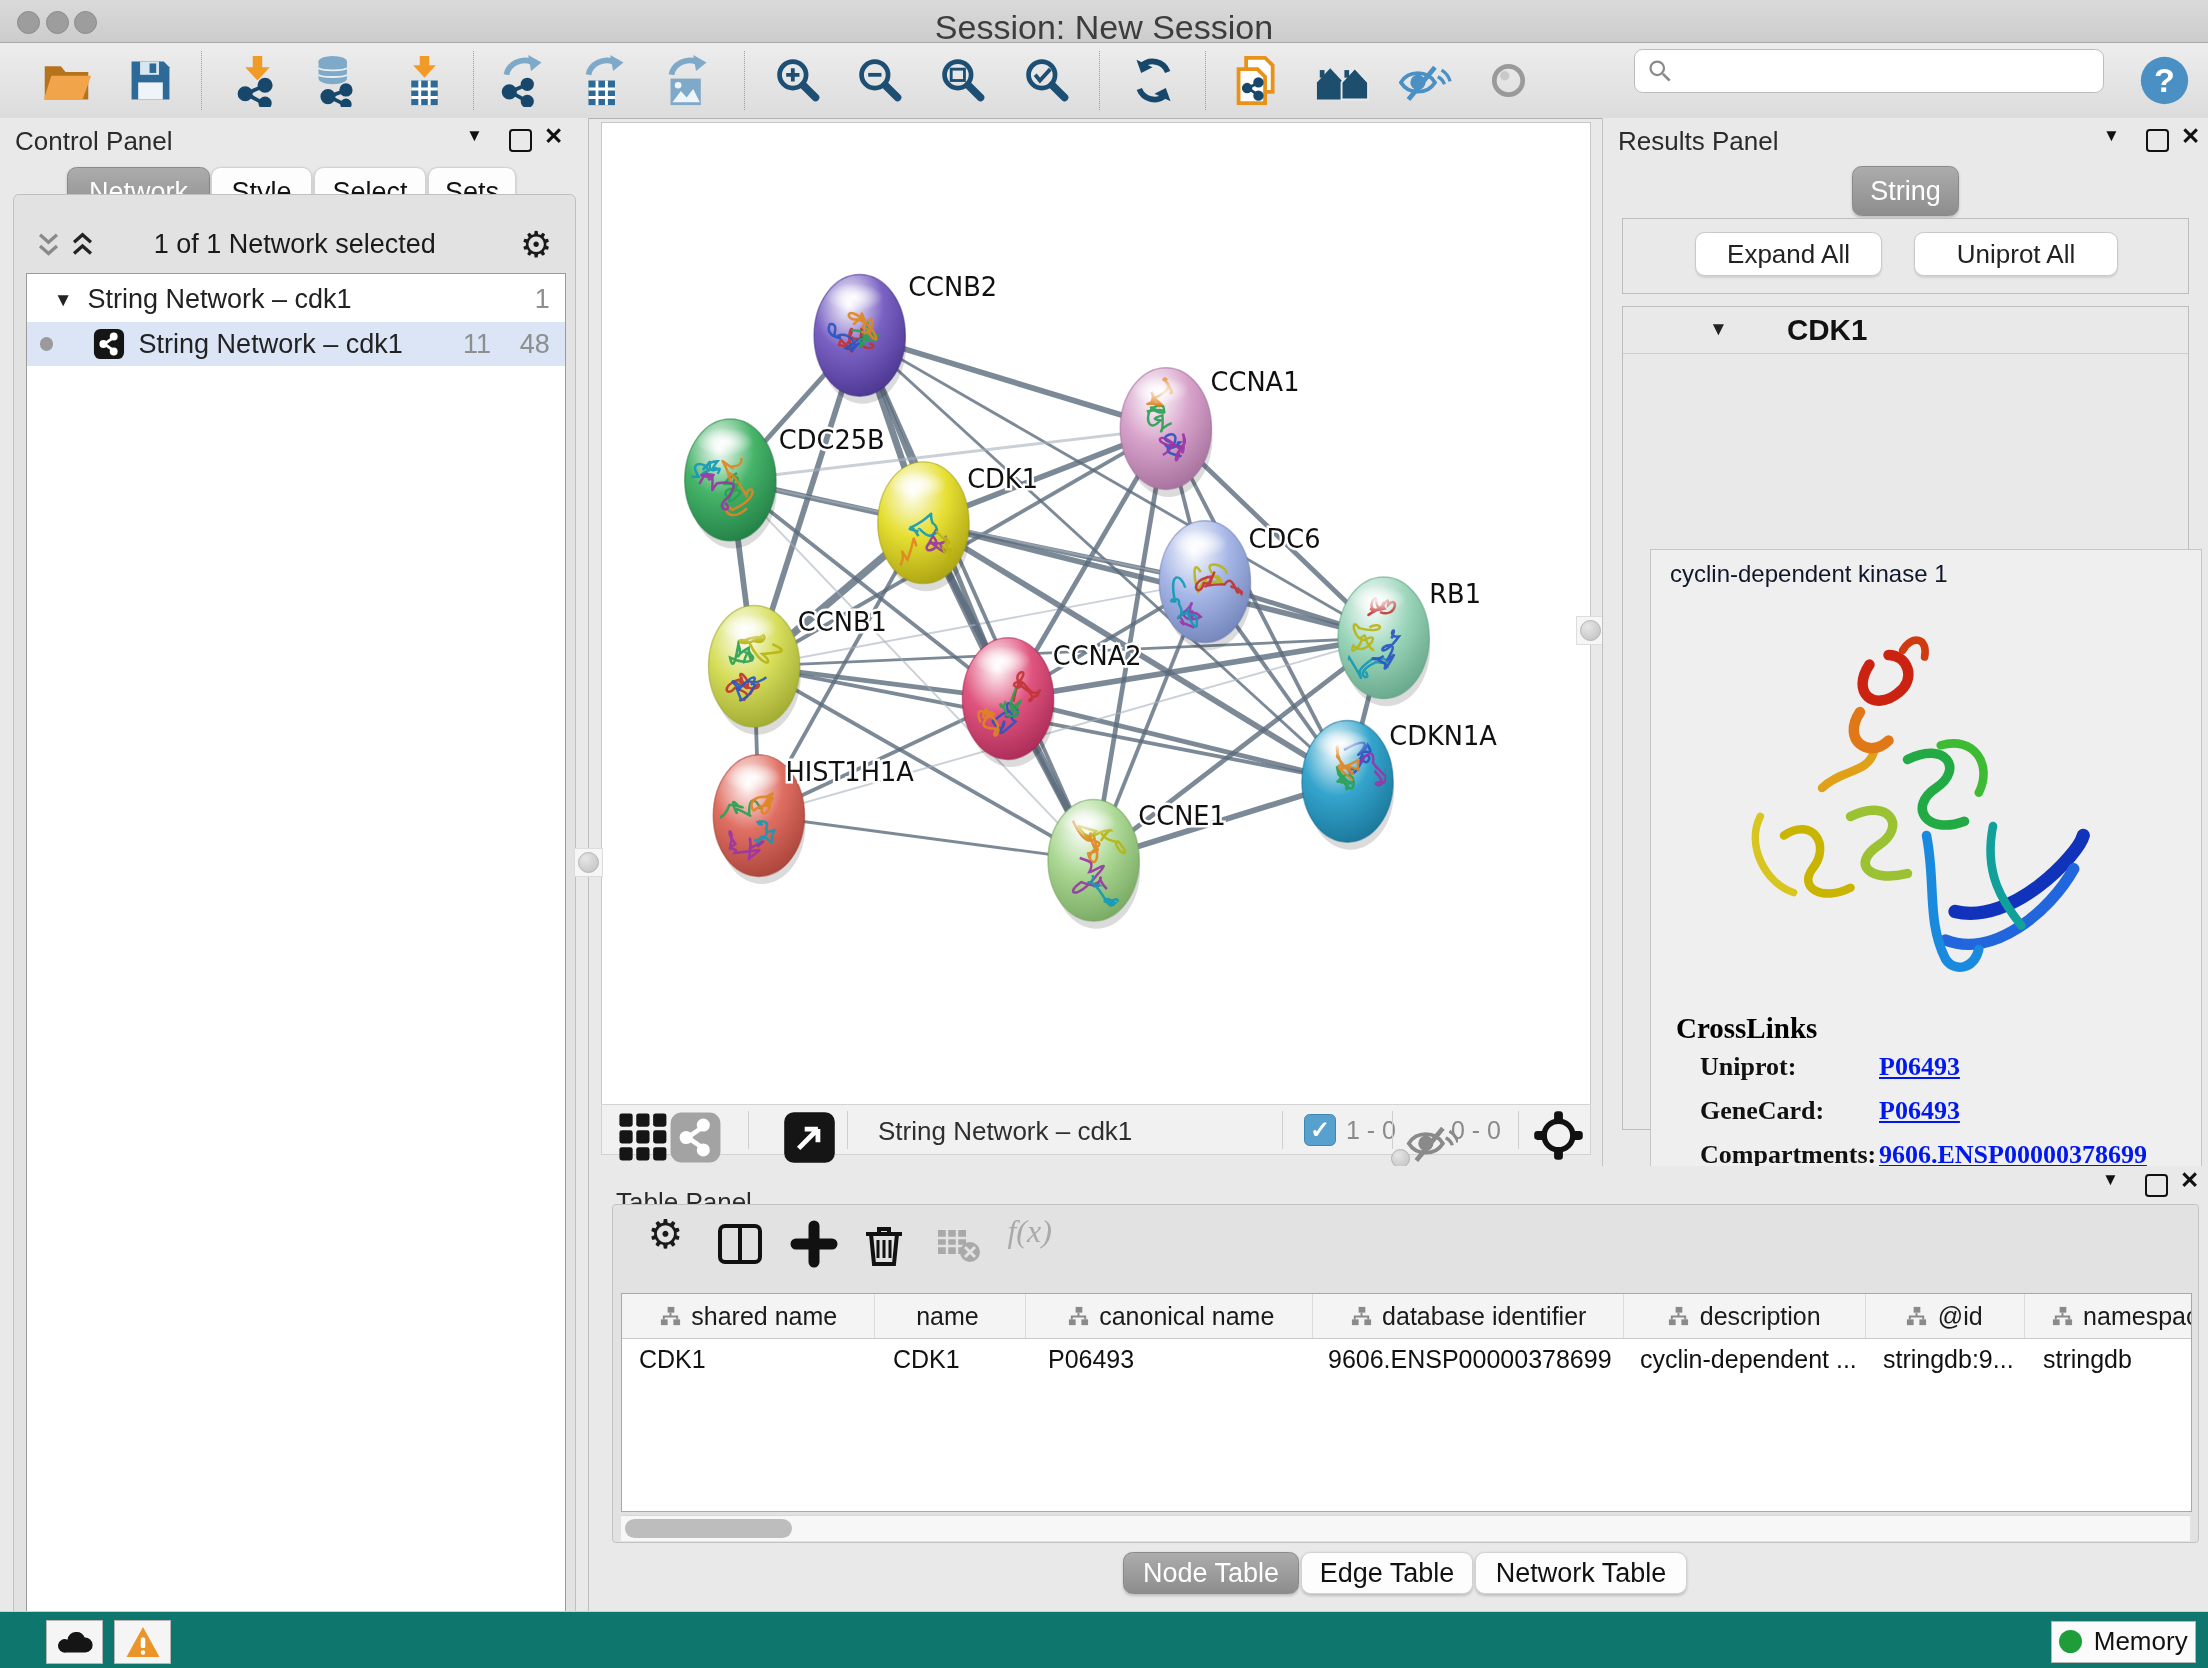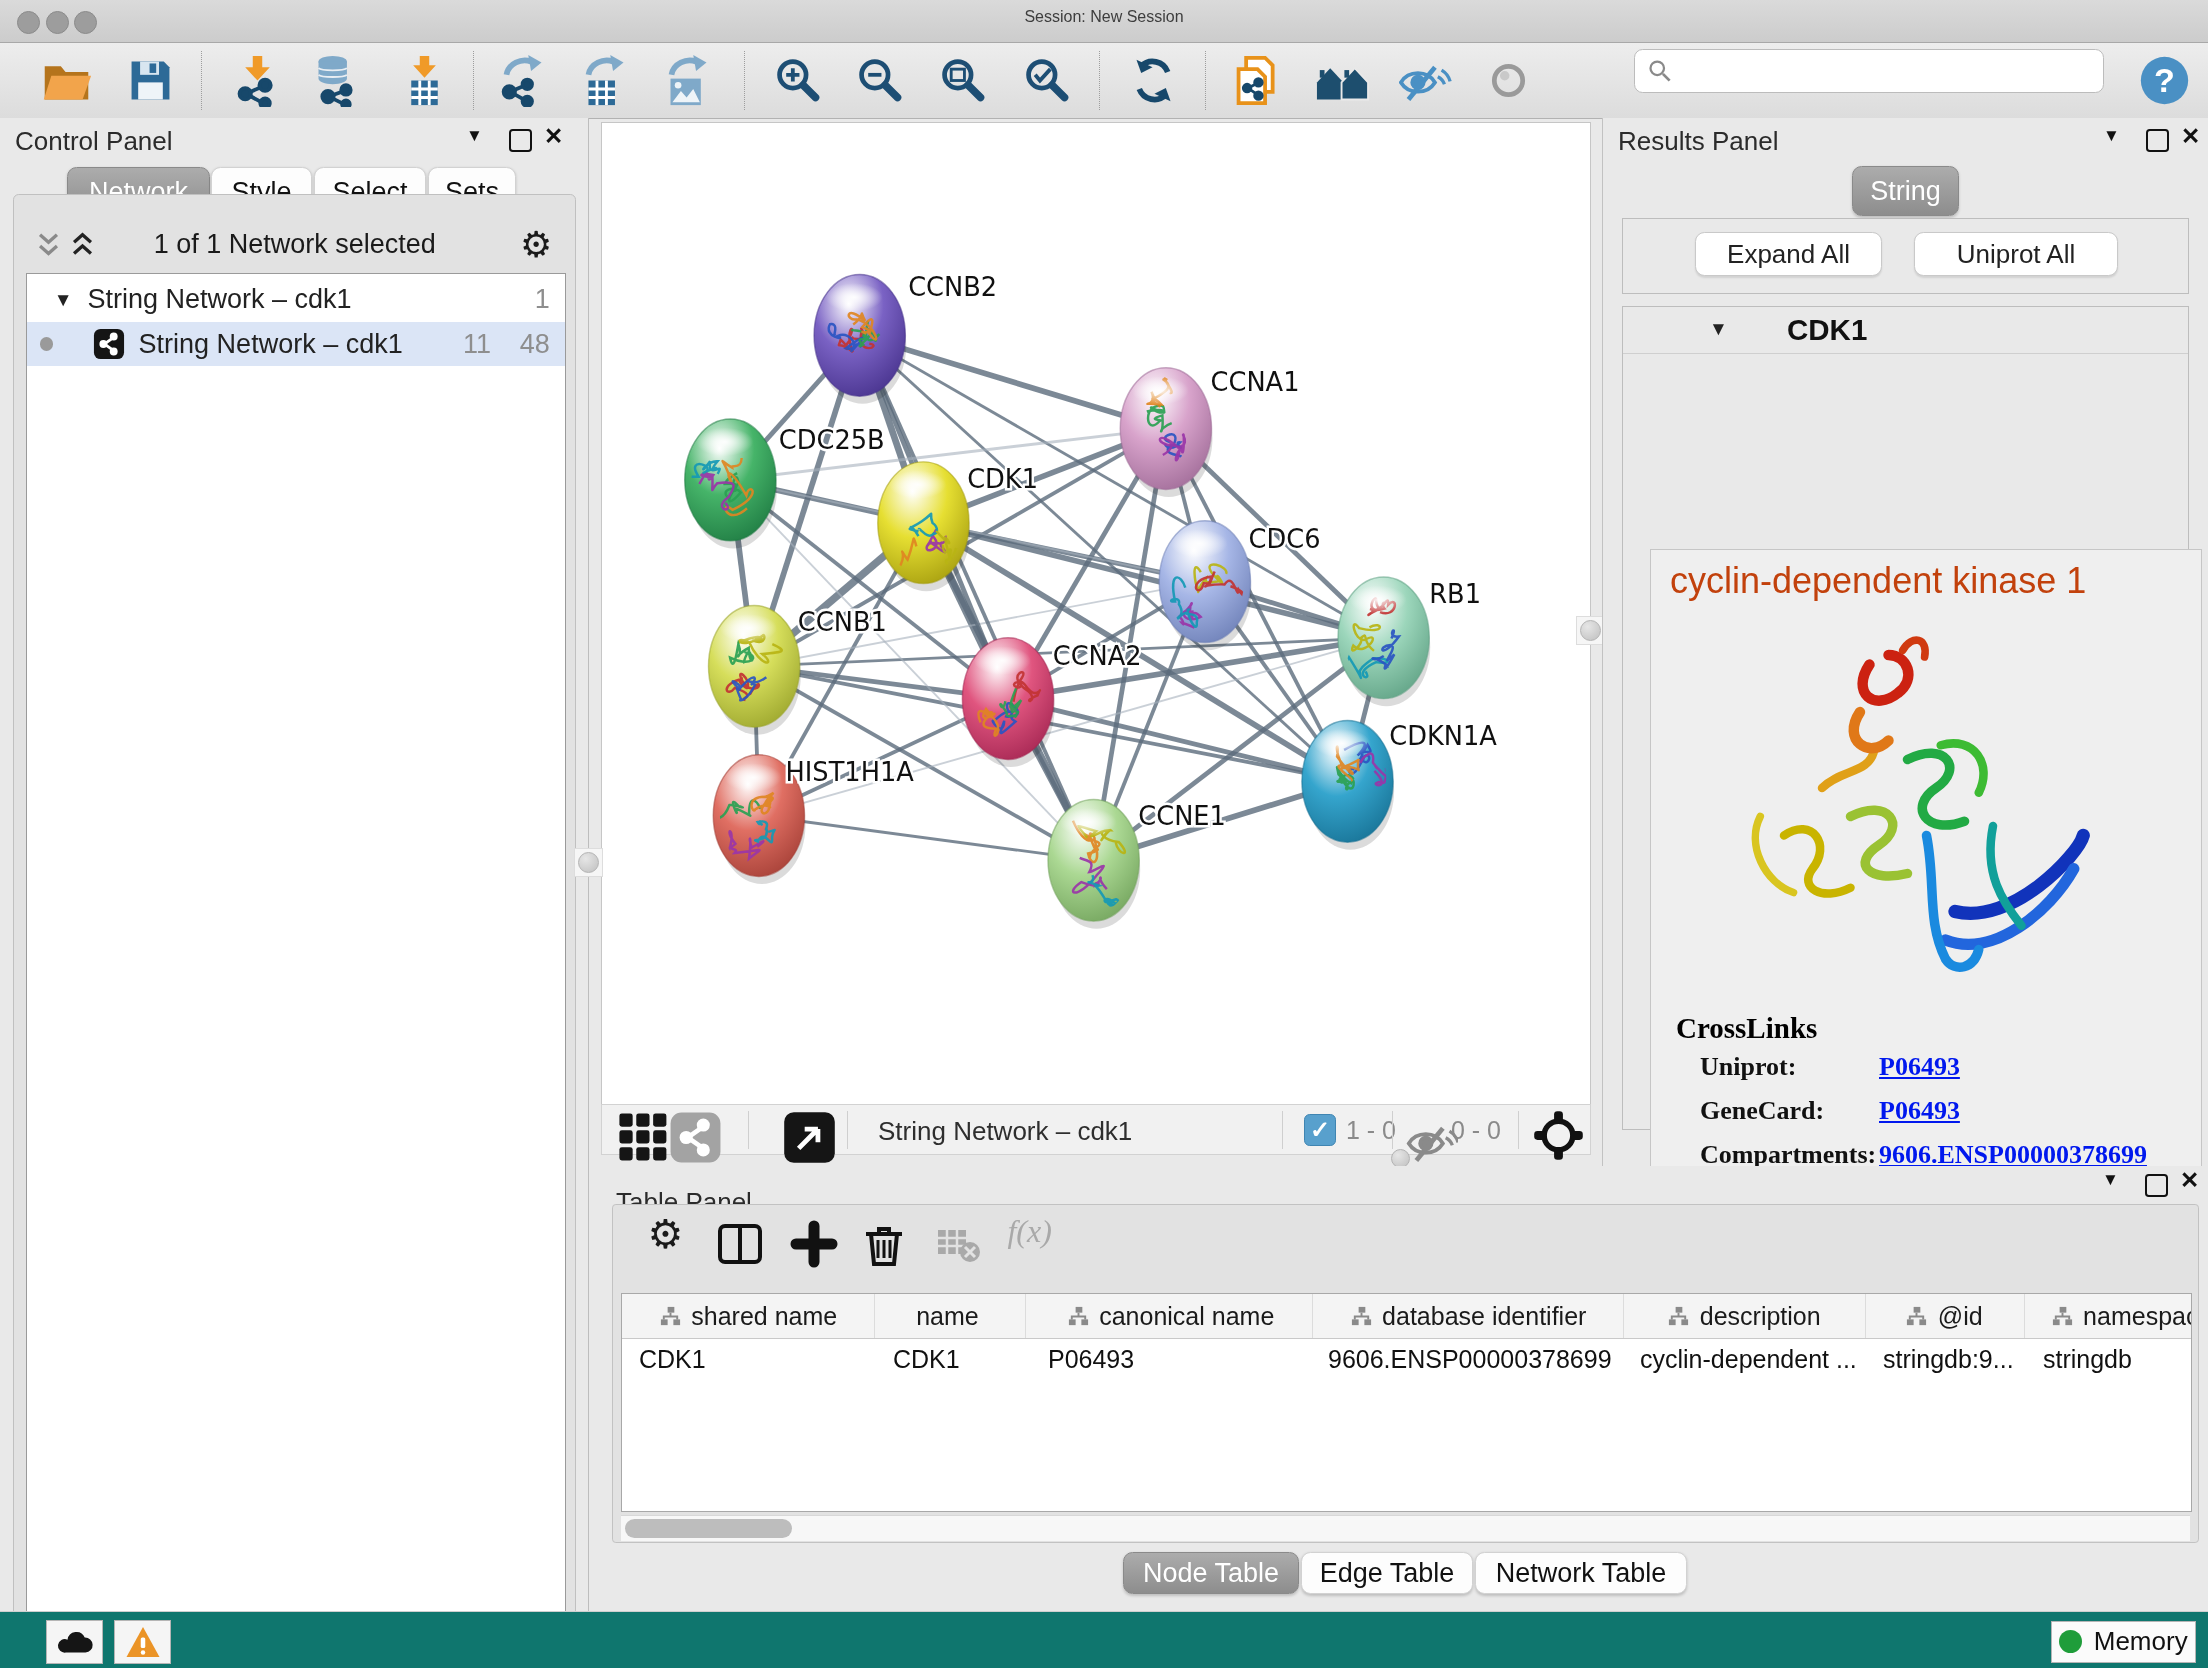--- a/index.html
+++ b/index.html
@@ -1,21 +1,21 @@
 <!DOCTYPE html>
 <html style="font-size:15px"><head>
 <meta charset="utf-8">
 <style>
   html,body{margin:0;padding:0;width:2208px;height:1668px;overflow:hidden;
     background:#e9e9e9;font-family:"Liberation Sans",sans-serif;color:#222;}
   .abs{position:absolute;}
   
   #titlebar{left:0;top:0;width:2208px;height:42px;background:linear-gradient(#dadada,#cccccc);border-bottom:1px solid #a8a8a8;}
   .tl{position:absolute;top:10.5px;width:21px;height:21px;border-radius:50%;background:#9d9d9d;border:1px solid #8b8b8b;}
-  #title-text{width:100%;text-align:center;top:7.6px;font-size:16px;color:#3d3d3d;}
+  #title-text{width:100%;text-align:center;top:7.6px;font-size:34px;color:#3d3d3d;}
   
   #toolbar{left:0;top:43px;width:2208px;height:75px;background:linear-gradient(#ededed,#dcdcdc);border-bottom:1px solid #b2b2b2;}
   .tbi{position:absolute;top:11.4px;width:53px;height:53px;}
   .tbi svg{width:53px;height:53px;}
   .tsep{position:absolute;top:7.6px;height:59px;border-left:1.9px dotted #9d9d9d;}
   #search-box{left:1634px;top:5.7px;width:468px;height:42px;background:#fff;border:1.9px solid #bcbcbc;border-radius:8.6px;display:flex;align-items:center;}
   #search-box input{border:none;outline:none;font-size:24px;flex:1;background:transparent;font-family:"Liberation Sans",sans-serif;}
   
   .phead{font-size:26px;color:#2b2b2b;}
   .wicon{position:absolute;font-size:23px;color:#111;}
@@ -627,21 +627,21 @@
         <span>Uniprot All</span>
       </div>
   </div>
 
   <div class="rbox" style="left:19px;top:188px;width:565px;height:822px">
     <div style="position:absolute;left:0;top:0;width:100%;height:46px;border-bottom:1.9px solid #cfcfcf">
       <span style="position:absolute;left:86px;top:11.4px;font-size:19px">▼</span>
       <span style="position:absolute;left:164px;top:5.7px;font-size:29.5px;font-weight:bold;color:#111">CDK1</span>
     </div>
     <div id="rp-inner">
-      <div style="position:absolute;left:19px;top:9.5px;font-size:36px;color:#c2410c">cyclin-dependent kinase 1</div>
+      <div style="position:absolute;left:19px;top:9.5px;font-size:24px;color:#0f172a">cyclin-dependent kinase 1</div>
       <svg style="position:absolute;left:52px;top:48px" width="409" height="399" viewBox="0 0 420 420">
         <g fill="none" stroke-linecap="round">
           <path d="M260 330 C320 345 390 270 395 250" stroke="#1133bb" stroke-width="14"></path>
           <path d="M250 360 C300 380 360 330 385 285" stroke="#2266dd" stroke-width="12"></path>
           <path d="M230 250 C240 300 230 340 250 380 C260 395 280 390 285 370" stroke="#1a8adf" stroke-width="10"></path>
           <path d="M300 240 C290 290 310 320 330 345" stroke="#11a09a" stroke-width="9"></path>
           <path d="M210 170 C250 150 270 180 240 200 C210 220 230 250 270 235" stroke="#22aa44" stroke-width="10"></path>
           <path d="M245 155 C280 145 300 175 285 205" stroke="#3dbb33" stroke-width="9"></path>
           <path d="M150 230 C190 210 210 240 180 260 C150 280 170 300 210 290" stroke="#9ac233" stroke-width="10"></path>
           <path d="M80 250 C110 230 130 260 110 285 C95 305 120 320 150 305" stroke="#c9b400" stroke-width="9"></path>

